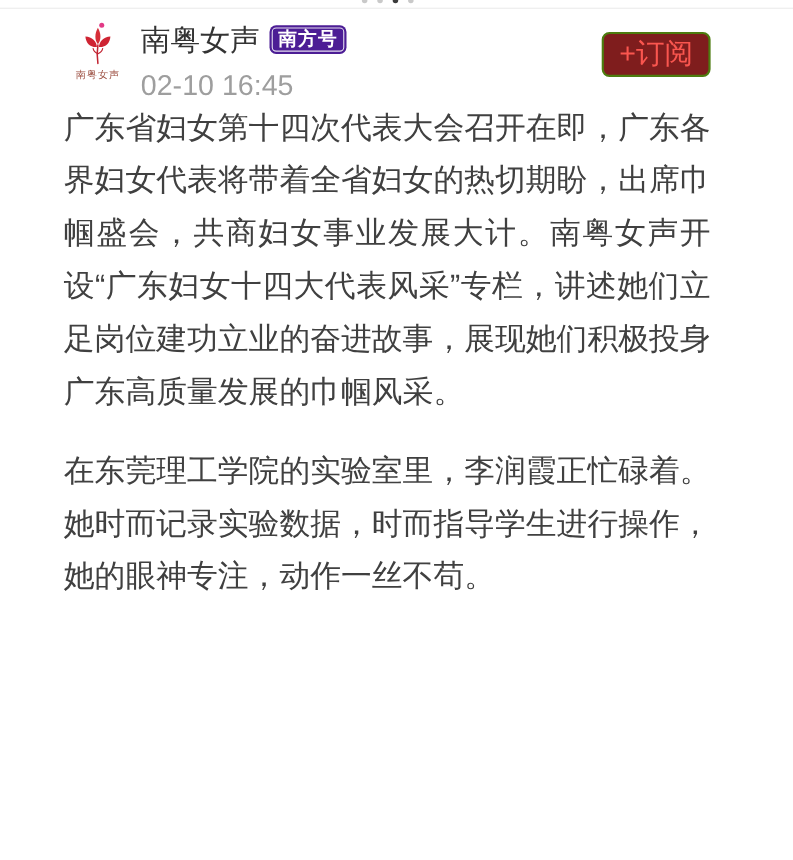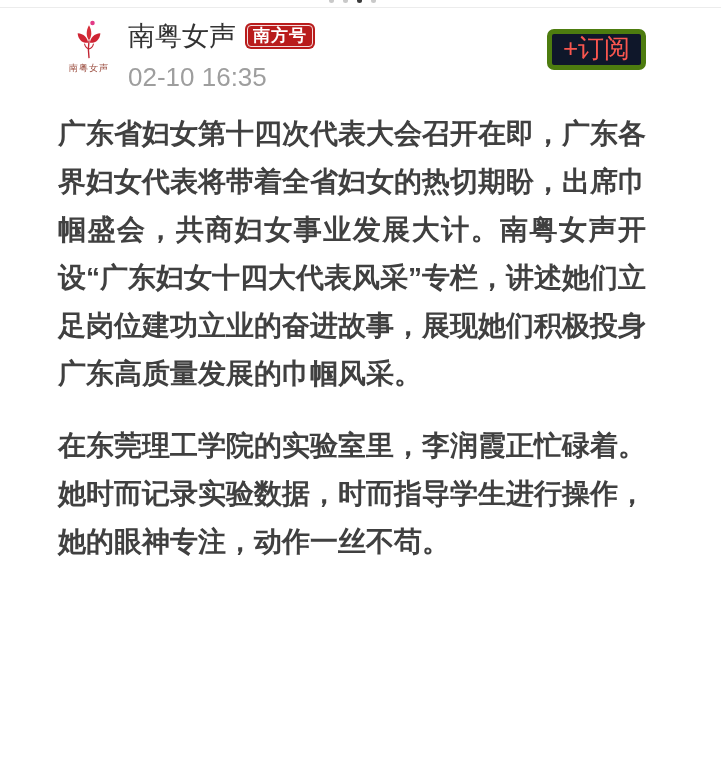--- a/index.html
+++ b/index.html
@@ -53,52 +53,52 @@
     font-size:10px; color:#9c4f41; letter-spacing:1px;
     margin-top:-1px; white-space:nowrap; transform:scale(.92);
   }
 
   .author-info { position:absolute; left:70px; top:0; }
   .author-name-row { display:flex; align-items:center; gap:9px; }
   .author-name { font-size:27px; color:#333333; font-weight:500; }
 
   .badge {
     position:relative;
-    background:#b91c1c; color:#ffffff;
+    background:#4c1d95; color:#ffffff;
     font-size:17px; font-weight:700;
     padding:3px 8px 4px 8px;
     border-radius:6px;
     letter-spacing:1px;
     line-height:19px;
   }
   .badge::before {
     content:""; position:absolute; inset:2px;
     border:1px solid rgba(255,255,255,.85);
     border-radius:4px;
     pointer-events:none;
   }
 
   .publish-time { font-size:26px; color:#9e9e9e; margin-top:8px; }
 
   .subscribe-btn {
     position:absolute; right:0; top:11px;
     width:99px; height:41px;
-    background:#0f172a;
-    border:5px solid #4d7c0f;
+    background:#7f1d1d;
+    border:2px solid #4d7c0f;
     border-radius:7px;
     color:#fa564f;
     font-size:26px;
     font-family:"Liberation Sans", sans-serif;
     display:flex; align-items:center; justify-content:center;
     box-sizing:border-box;
     cursor:pointer;
     padding:0 0 2px 0;
   }
 
-  .body-text { margin-top:26px;font-weight:bold; }
+  .body-text { margin-top:8px; }
   .body-text p {
     font-size:28px; line-height:48px;
     color:#404040;
     text-align:justify;
     margin:0 0 24px 0;
   }
 </style>
 </head>
 <body>
 
@@ -127,21 +127,21 @@
         <path d="M24 33 C27 32 28.5 30 29 27.5" stroke="#c22432" stroke-width="1.2" fill="none" stroke-linecap="round"></path>
       </svg>
       <div class="avatar-caption">南粤女声</div>
     </div>
 
     <div class="author-info">
       <div class="author-name-row">
         <span class="author-name">南粤女声</span>
         <span class="badge">南方号</span>
       </div>
-      <div class="publish-time">02-10 16:35</div>
+      <div class="publish-time">02-10 16:45</div>
     </div>
 
     <button class="subscribe-btn">+订阅</button>
   </div>
 
   <div class="body-text">
     <p>广东省妇女第十四次代表大会召开在即，广东各界妇女代表将带着全省妇女的热切期盼，出席巾帼盛会，共商妇女事业发展大计。南粤女声开设“广东妇女十四大代表风采”专栏，讲述她们立足岗位建功立业的奋进故事，展现她们积极投身广东高质量发展的巾帼风采。</p>
     <p>在东莞理工学院的实验室里，李润霞正忙碌着。她时而记录实验数据，时而指导学生进行操作，她的眼神专注，动作一丝不苟。</p>
   </div>
 

